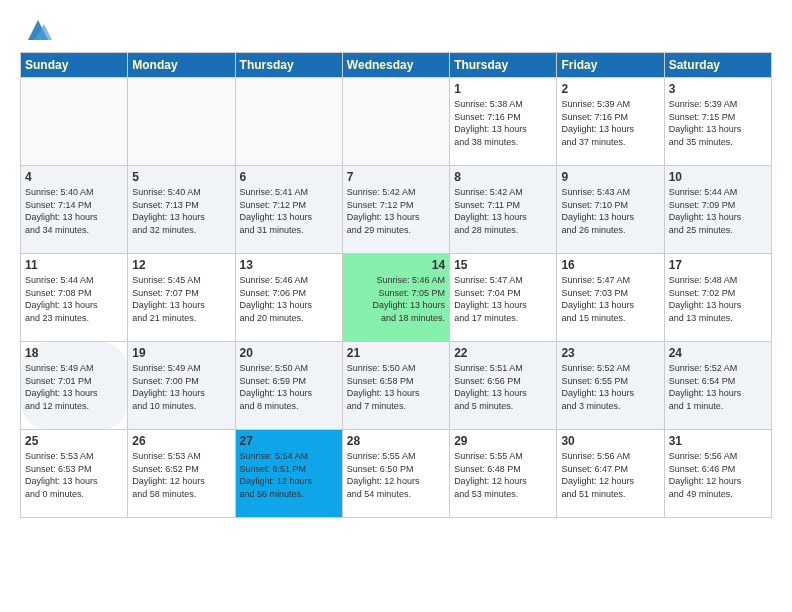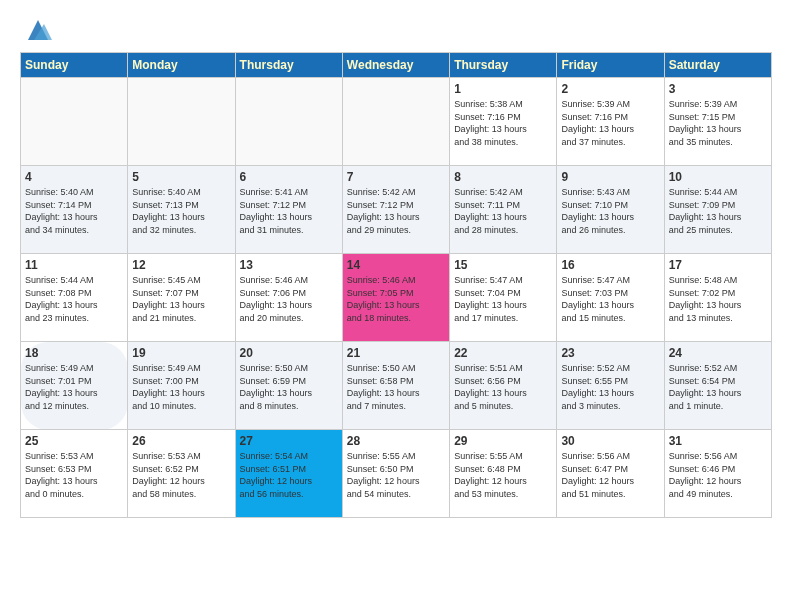--- a/index.html
+++ b/index.html
@@ -223,21 +223,21 @@
 Daylight: 13 hours
 and 21 minutes.</div>
         </td>
         <td style="background: rgb(255, 255, 255);">
           <span class="day-num">13</span>
           <div class="cell-info" style="white-space: pre-line;">Sunrise: 5:46 AM
 Sunset: 7:06 PM
 Daylight: 13 hours
 and 20 minutes.</div>
         </td>
-        <td style="background: #ec4899;">
+        <td style="background: #86efac; text-align: right;">
           <span class="day-num">14</span>
           <div class="cell-info" style="white-space: pre-line;">Sunrise: 5:46 AM
 Sunset: 7:05 PM
 Daylight: 13 hours
 and 18 minutes.</div>
         </td>
         <td style="background: rgb(255, 255, 255);">
           <span class="day-num">15</span>
           <div class="cell-info" style="white-space: pre-line;">Sunrise: 5:47 AM
 Sunset: 7:04 PM

